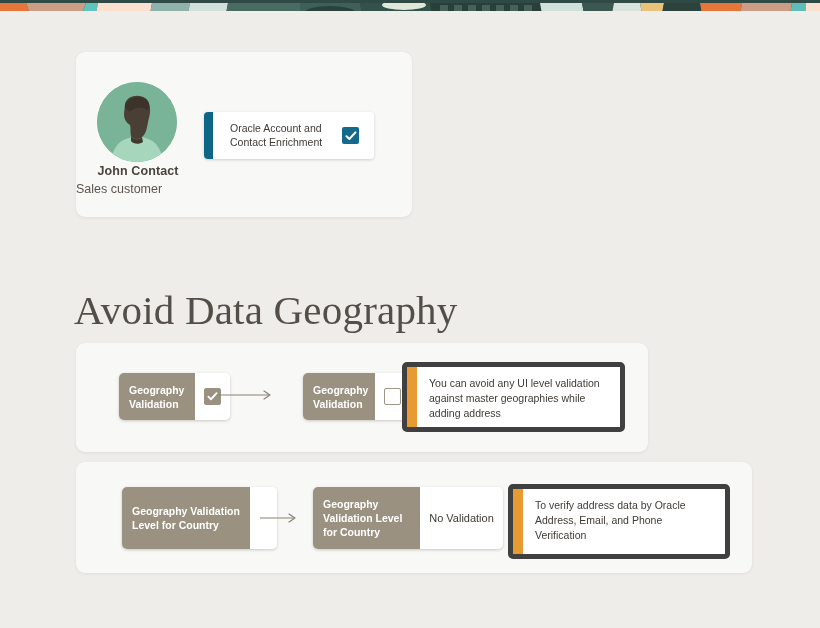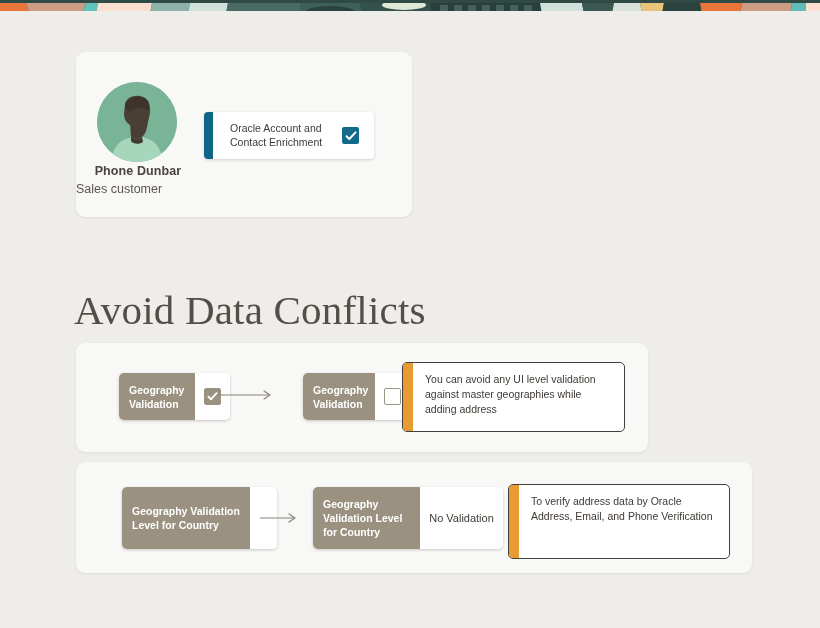--- a/index.html
+++ b/index.html
@@ -207,21 +207,21 @@
   }
   .arrow svg { display: block; }
 
   
   .callout {
     position: absolute;
     display: flex;
     border-radius: 5px;
     overflow: hidden;
     background: #ffffff;
-    border: 1px solid #404040;
+    border: 5px solid #404040;
     box-sizing: border-box;
   }
   .callout-accent {
     flex: 0 0 10px;
     background: #e89a33;
   }
   .callout-text {
     flex: 1;
     font-size: 10.5px;
     line-height: 15px;
@@ -300,37 +300,37 @@
       <path d="M14 80 C16 62 26 55 40 55 C54 55 64 62 66 80 Z" fill="#a6d7bd"></path>
       <path d="M28 22 C30 13 44 11 50 18 C55 24 53 33 51 40
                C50 46 49 52 45 55 C42 58 36 58 34 54
                C33 50 34 46 33 43 C30 41 27 38 27 32 Z" fill="#4a3f35"></path>
       <path d="M28 23 C32 14 46 12 51 19 C53 23 52 27 50 28
                C45 24 37 25 33 30 C31 28 28 27 28 23 Z" fill="#3d332b"></path>
       <path d="M34 54 C36 58 42 58 45 55 L46 60 C42 63 36 62 34 59 Z" fill="#413830"></path>
     </svg>
   </div>
 
-  <div class="profile-name">Phone Dunbar</div>
+  <div class="profile-name">John Contact</div>
   <div class="profile-role">Sales customer</div>
 
   <div class="oracle-chip">
     <div class="chip-accent"></div>
     <div class="chip-body">
       <span class="chip-label">Oracle Account and Contact Enrichment</span>
       <span class="chip-check">
         <svg width="12" height="12" viewBox="0 0 12 12">
           <path d="M1.5 6.2 L4.3 9 L10.5 2.4" stroke="#ffffff" stroke-width="2" fill="none" stroke-linecap="round" stroke-linejoin="round"></path>
         </svg>
       </span>
     </div>
   </div>
 </div>
 
-<div class="page-heading">Avoid Data Conflicts</div>
+<div class="page-heading">Avoid Data Geography</div>
 
 <div class="flow-panel panel-one">
 
   <div class="node n1">
     <div class="node-label">Geography Validation</div>
     <div class="node-value">
       <span class="cb cb-checked">
         <svg width="11" height="11" viewBox="0 0 12 12">
           <path d="M1.5 6.2 L4.3 9 L10.5 2.4" stroke="#ffffff" stroke-width="2" fill="none" stroke-linecap="round" stroke-linejoin="round"></path>
         </svg>

